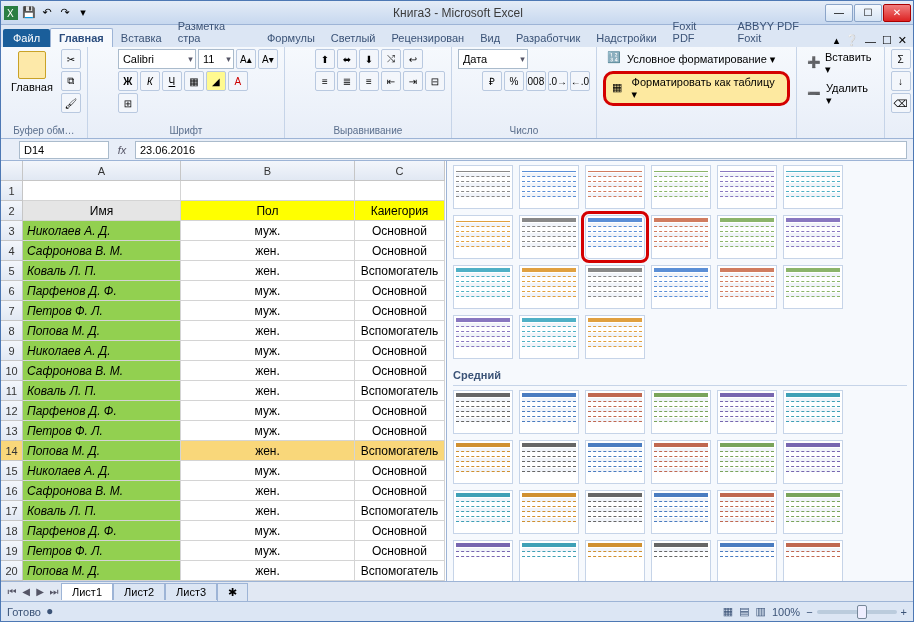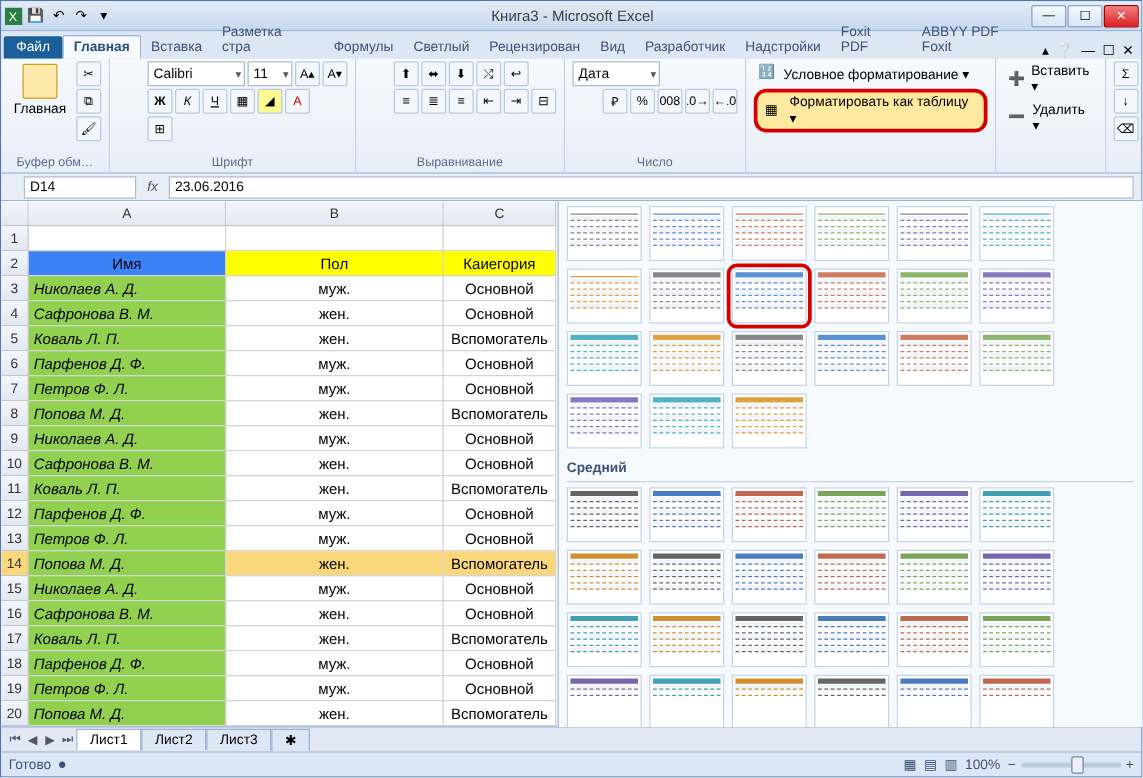--- a/index.html
+++ b/index.html
@@ -266,21 +266,21 @@
     <div class="grid" id="grid">
         <div class="corner"></div>
         <div class="colhdr">A</div>
         <div class="colhdr">B</div>
         <div class="colhdr">C</div>
         <div class="rowhdr">1</div>
         <div class="cell"></div>
         <div class="cell"></div>
         <div class="cell"></div>
         <div class="rowhdr">2</div>
-        <div class="cell" style="background: #3b82f6; justify-content: center;">Имя</div>
+        <div class="cell" style="background: #e5e5e5; justify-content: center;">Имя</div>
         <div class="cell" style="background: rgb(255, 255, 0); justify-content: center;">Пол</div>
         <div class="cell" style="background: rgb(255, 255, 0); justify-content: center;">Каиегория</div>
         <div class="rowhdr">3</div>
         <div class="cell nameCol">Николаев А. Д.</div>
         <div class="cell centered">муж.</div>
         <div class="cell centered">Основной</div>
         <div class="rowhdr">4</div>
         <div class="cell nameCol">Сафронова В. М.</div>
         <div class="cell centered">жен.</div>
         <div class="cell centered">Основной</div>

